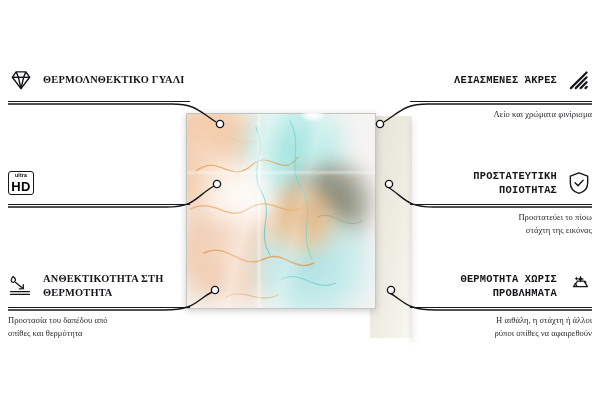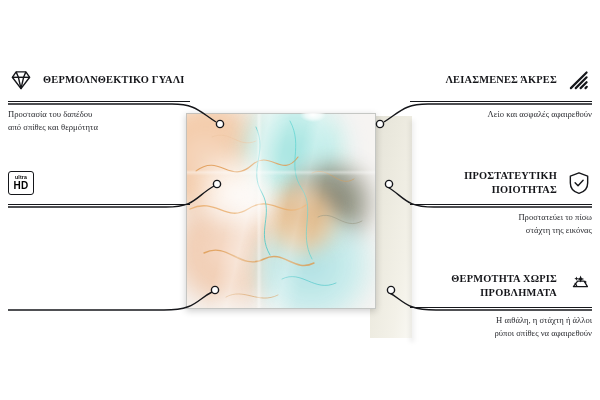--- a/index.html
+++ b/index.html
@@ -60,21 +60,21 @@
     position:absolute; left:60%; top:-5px; width:26px; height:14px;
     background: radial-gradient(ellipse at center, #ffffff 0%, rgba(255,255,255,.65) 40%, rgba(255,255,255,0) 72%);
   }
 
   
   .feat { position: absolute; width: 182px; }
   .feat.left  { left: 8px;  text-align: left; }
   .feat.right { right: 8px; text-align: right; }
 
   .head { display: flex; align-items: center; gap: 9px; height: 36px; }
-  .feat.right .head { flex-direction: row-reverse; }
+  .feat.right .head { flex-direction: row-reverse; font-family: Liberation Mono, monospace; }
   .ttl {
     flex: 1;
     font-size: 10.4px;
     font-weight: 700;
     letter-spacing: .2px;
     line-height: 1.35;
     color: #15161a;
   }
   .rule { height: 1.4px; background: #16171b; margin-top: 3px; }
   .desc {
@@ -88,21 +88,21 @@
   .ic { width: 26px; height: 26px; flex: 0 0 26px; display:block; }
   .ic svg { display:block; width:100%; height:100%; }
 
   .hdbox {
     width: 26px; height: 24px; flex: 0 0 26px;
     border: 1.4px solid #15161a; border-radius: 3px;
     display:flex; flex-direction:column; align-items:center; justify-content:center;
     line-height:1;
   }
   .hdbox .u { font-family:"Liberation Sans",sans-serif; font-size:5.2px; font-weight:700; letter-spacing:.2px; }
-  .hdbox .h { font-family:"Liberation Sans",sans-serif; font-size:10px; font-weight:700; letter-spacing:.3px; margin-top:1px;}
+  .hdbox .h { font-family:"Liberation Sans",sans-serif; font-size:13px; font-weight:700; letter-spacing:.3px; margin-top:1px;}
 
   
   #wires { position:absolute; inset:0; width:600px; height:400px; pointer-events:none; }
 </style>
 </head>
 <body>
 
 <div id="stage">
 
   <div class="backer"></div>
@@ -162,49 +162,64 @@
         <svg viewBox="0 0 24 24" fill="none" stroke="#15161a" stroke-width="1.3" stroke-linejoin="round">
           <path d="M4 9.5 L12 20 L20 9.5 L16.5 4.5 H7.5 Z"></path>
           <path d="M4 9.5 H20"></path>
             <path d="M7.5 4.5 L9.6 9.5 L12 20"></path>
             <path d="M16.5 4.5 L14.4 9.5 L12 20"></path>
         </svg>
       </span>
       <span class="ttl">ΘΕΡΜΟΛΝΘΕΚΤΙΚΟ ΓΥΑΛΙ</span>
     </div>
     <div class="rule"></div>
-    <div class="desc">Προστασία του δαπέδου
-από σπίθες και θερμότητα</div>
   </div>
 
   <div class="feat left" style="top:165px">
     <div class="head">
       <span class="hdbox">
         <span class="u">ultra</span>
         <span class="h">HD</span>
       </span>
     </div>
     <div class="rule"></div>
   </div>
 
+  <div class="feat left" style="top:268px">
+    <div class="head">
+      <span class="ic">
+        <svg viewBox="0 0 26 24" fill="none" stroke="#15161a" stroke-width="1.3" stroke-linejoin="round" stroke-linecap="round">
+          <path d="M5.2 2.4 C7.6 4.2, 8 6.2, 6.6 7.6 C5.3 8.9, 3.2 8.3, 3.1 6.4 C3.05 4.9, 4.1 3.6, 5.2 2.4 Z"></path>
+          <path d="M7.6 8.6 L15 14.4"></path>
+          <path d="M11.4 14.9 L15.4 14.7 L15.2 10.6"></path>
+          <path d="M2.5 17.6 H21.5"></path>
+            <path d="M2.5 20.4 H21.5"></path>
+        </svg>
+      </span>
+      <span class="ttl">ΑΝΘΕΚΤΙΚΟΤΗΤΑ ΣΤΗ ΘΕΡΜΟΤΗΤΑ</span>
+    </div>
+    <div class="rule"></div>
+    <div class="desc">Προστασία του δαπέδου από
+σπίθες και θερμότητα</div>
+  </div>
 
   <div class="feat right" style="top:62px">
     <div class="head">
       <span class="ic">
         <svg viewBox="0 0 24 24" fill="none" stroke="#15161a" stroke-width="2" stroke-linecap="round">
           <path d="M4.5 19.5 L19 5"></path>
             <path d="M9 19.5 L19 9.5"></path>
           <path d="M13.5 19.5 L19 14"></path>
             <path d="M18 19.5 L19.2 18.3"></path>
         </svg>
       </span>
       <span class="ttl">ΛΕΙΑΣΜΕΝΕΣ ΆΚΡΕΣ</span>
     </div>
     <div class="rule"></div>
-    <div class="desc">Λείο και ασφαλές αφαιρεθούν</div>
+    <div class="desc">Λείο και χρώματα φινίρισμα</div>
   </div>
 
   <div class="feat right" style="top:165px">
     <div class="head">
       <span class="ic">
         <svg viewBox="0 0 24 24" fill="none" stroke="#15161a" stroke-width="1.3" stroke-linejoin="round" stroke-linecap="round">
           <path d="M12 2.6 L20 5.6 V12 C20 17.2, 16.4 20.4, 12 21.6 C7.6 20.4, 4 17.2, 4 12 V5.6 Z"></path>
           <path d="M8.4 11.8 L11.1 14.5 L15.8 9.4"></path>
         </svg>
       </span>

